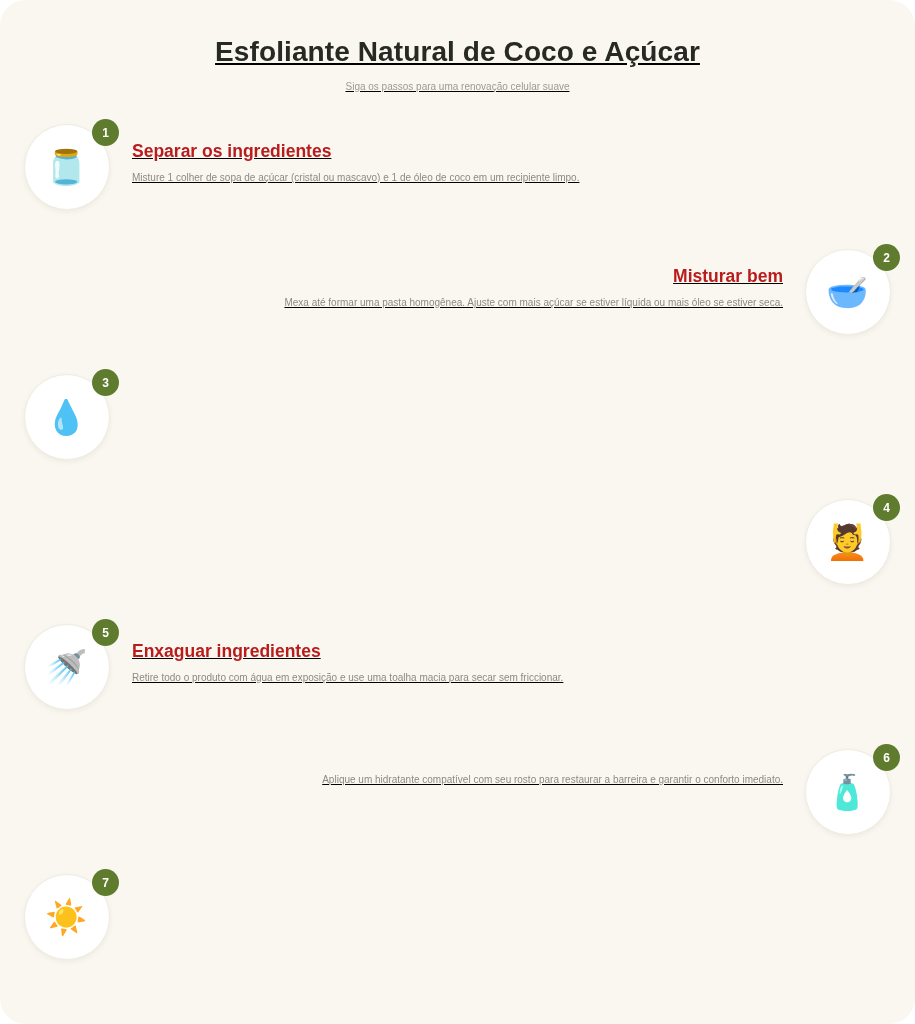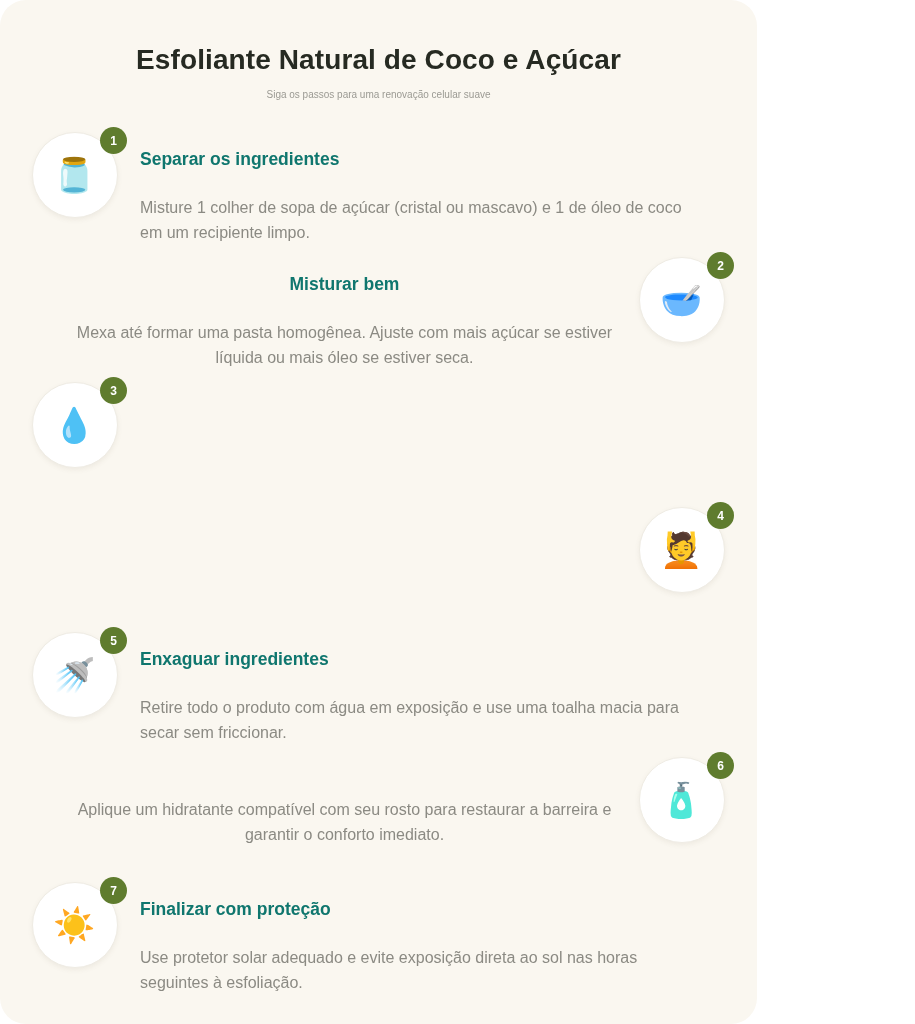--- a/index.html
+++ b/index.html
@@ -8,26 +8,27 @@
   html, body {
     width: 915px;
     height: 1024px;
     background: #ffffff;
     font-family: "Liberation Sans", "DejaVu Sans", sans-serif;
     -webkit-font-smoothing: antialiased;
   }
 
   .page-card {
     position: relative;
-    width: 757px;
+    width: 915px;
     height: 1024px;
     background: #faf7f0;
     border-radius: 26px;
     overflow: hidden;
-    padding: 8px;
+    padding: 0;
+    text-decoration: underline;
   }
 
   
   .header {
     padding: 34px 40px 0 40px;
     text-align: center;
   }
   .header-title {
     font-size: 28px;
     font-weight: bold;
@@ -103,31 +104,31 @@
     line-height: 1;
   }
 
   
   .step-body {
     flex: 1 1 auto;
     padding-top: 20px;
     min-width: 0;
   }
   .step.align-left  .step-body { text-align: left;  padding-left: 22px;  padding-right: 40px; }
-  .step.align-right .step-body { text-align: center; padding-right: 22px; padding-left: 40px; }
+  .step.align-right .step-body { text-align: right; padding-right: 22px; padding-left: 40px; }
 
   .step-title {
     font-size: 17.5px;
     font-weight: bold;
-    color: #0f766e;
+    color: #b91c1c;
     line-height: 1.3;
   }
   .step-desc {
-    margin-top: 25px;
-    font-size: 16px;
+    margin-top: 7px;
+    font-size: 10px;
     color: #8b8a83;
     line-height: 1.55;
   }
 </style>
 </head>
 <body>
 
 <div class="page-card">
 
   <div class="header">
@@ -201,20 +202,16 @@
       <div class="step-desc">Aplique um hidratante compatível com seu rosto para restaurar a barreira e garantir o conforto imediato.</div>
     </div>
   </div>
       <div class="step align-left">
     <div class="step-figure">
       <div class="step-bubble">
         <span class="step-emoji">☀️</span>
       </div>
       <span class="step-badge">7</span>
     </div>
-    <div class="step-body">
-      <div class="step-title">Finalizar com proteção</div>
-      <div class="step-desc">Use protetor solar adequado e evite exposição direta ao sol nas horas seguintes à esfoliação.</div>
-    </div>
   </div>
     </div>
 
 </div>
 
 </body></html>

